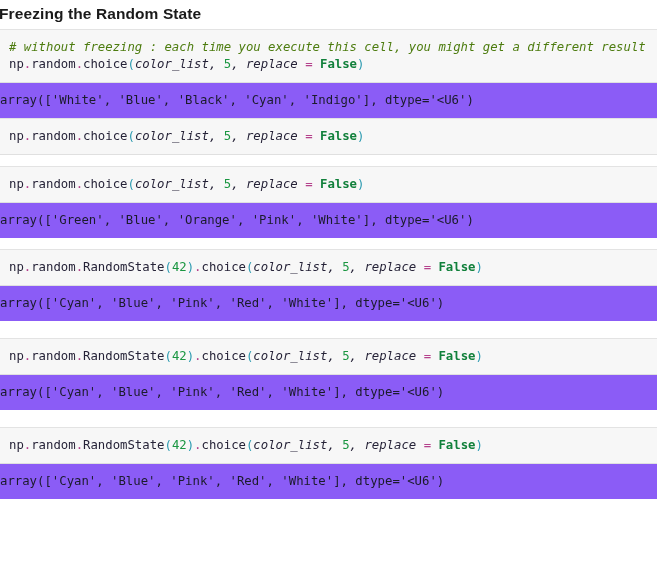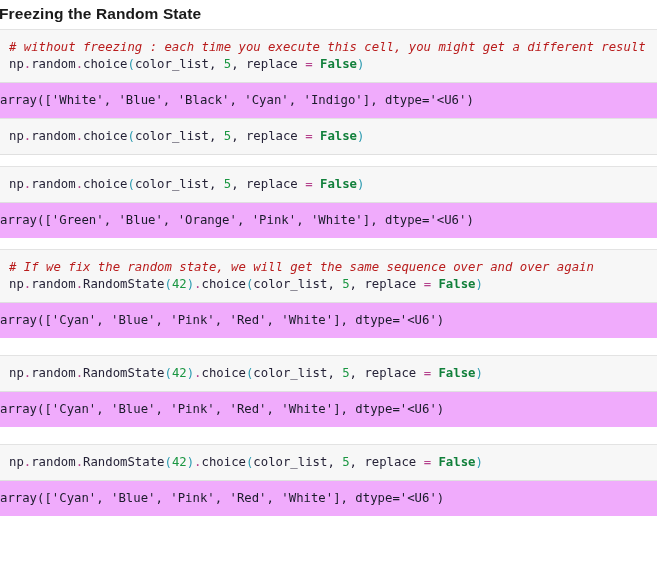--- a/index.html
+++ b/index.html
@@ -43,48 +43,48 @@
   .input-area {
     background: #f7f7f7;
     border-top: 1px solid #e3e3e3;
     border-bottom: 1px solid #e0e0e0;
     width: 657px;
     box-sizing: border-box;
     padding: 9px 0 9px 9px;
   }
 
   .output-area {
-    background: #f0abfc;
+    background: #8b5cf6;
     width: 657px;
     box-sizing: border-box;
     padding: 9px 0 9px 0px;
   }
 
   .code-line,
   .out-line {
     font-family: "DejaVu Sans Mono", "Liberation Mono", monospace;
     font-size: 12.3px;
     line-height: 17px;
     white-space: pre;
     color: #24292e;
   }
 
   .out-line {
     color: #1b1b2b;
   }
 
   
-  .tok-comment  { color: #b91c1c; font-style: italic; }
+  .tok-comment  { color: #4d7c0f; font-style: italic; }
   .tok-name     { color: #262338; text-align: right; }
   .tok-dot      { color: #b5418c; }
   .tok-punct    { color: #2b9ab0; }
   .tok-num      { color: #1a9641; }
   .tok-op       { color: #b5418c; }
   .tok-kw       { color: #11803b; font-weight: bold; }
-  .tok-plain    { color: #262338; }
+  .tok-plain    { color: #262338; font-style: italic; }
 
   .spacer-1 { height: 11px; background:#ffffff; }
   .spacer-2 { height: 17px; background:#ffffff; }
 </style>
 </head>
 <body>
 
 <div class="notebook">
 
   <h1 class="nb-heading">Freezing the Random State</h1>
@@ -111,21 +111,20 @@
       <div class="code-line"><span class="tok-name">np</span><span class="tok-dot">.</span><span class="tok-name">random</span><span class="tok-dot">.</span><span class="tok-name">choice</span><span class="tok-punct">(</span><span class="tok-plain">color_list, </span><span class="tok-num">5</span><span class="tok-plain">, </span><span class="tok-plain">replace </span><span class="tok-op">=</span><span class="tok-plain"> </span><span class="tok-kw">False</span><span class="tok-punct">)</span></div>
     </div>
     <div class="output-area">
       <div class="out-line">array(['Green', 'Blue', 'Orange', 'Pink', 'White'], dtype='&lt;U6')</div>
     </div>
     <div class="spacer-1"></div>
   </div>
 
   <div class="cell">
     <div class="input-area">
-      <div class="code-line"><span class="tok-comment"># If we fix the random state, we will get the same sequence over and over again</span></div>
       <div class="code-line"><span class="tok-name">np</span><span class="tok-dot">.</span><span class="tok-name">random</span><span class="tok-dot">.</span><span class="tok-name">RandomState</span><span class="tok-punct">(</span><span class="tok-num">42</span><span class="tok-punct">)</span><span class="tok-dot">.</span><span class="tok-name">choice</span><span class="tok-punct">(</span><span class="tok-plain">color_list, </span><span class="tok-num">5</span><span class="tok-plain">, </span><span class="tok-plain">replace </span><span class="tok-op">=</span><span class="tok-plain"> </span><span class="tok-kw">False</span><span class="tok-punct">)</span></div>
     </div>
     <div class="output-area">
       <div class="out-line">array(['Cyan', 'Blue', 'Pink', 'Red', 'White'], dtype='&lt;U6')</div>
     </div>
     <div class="spacer-2"></div>
   </div>
 
   <div class="cell">
     <div class="input-area">

